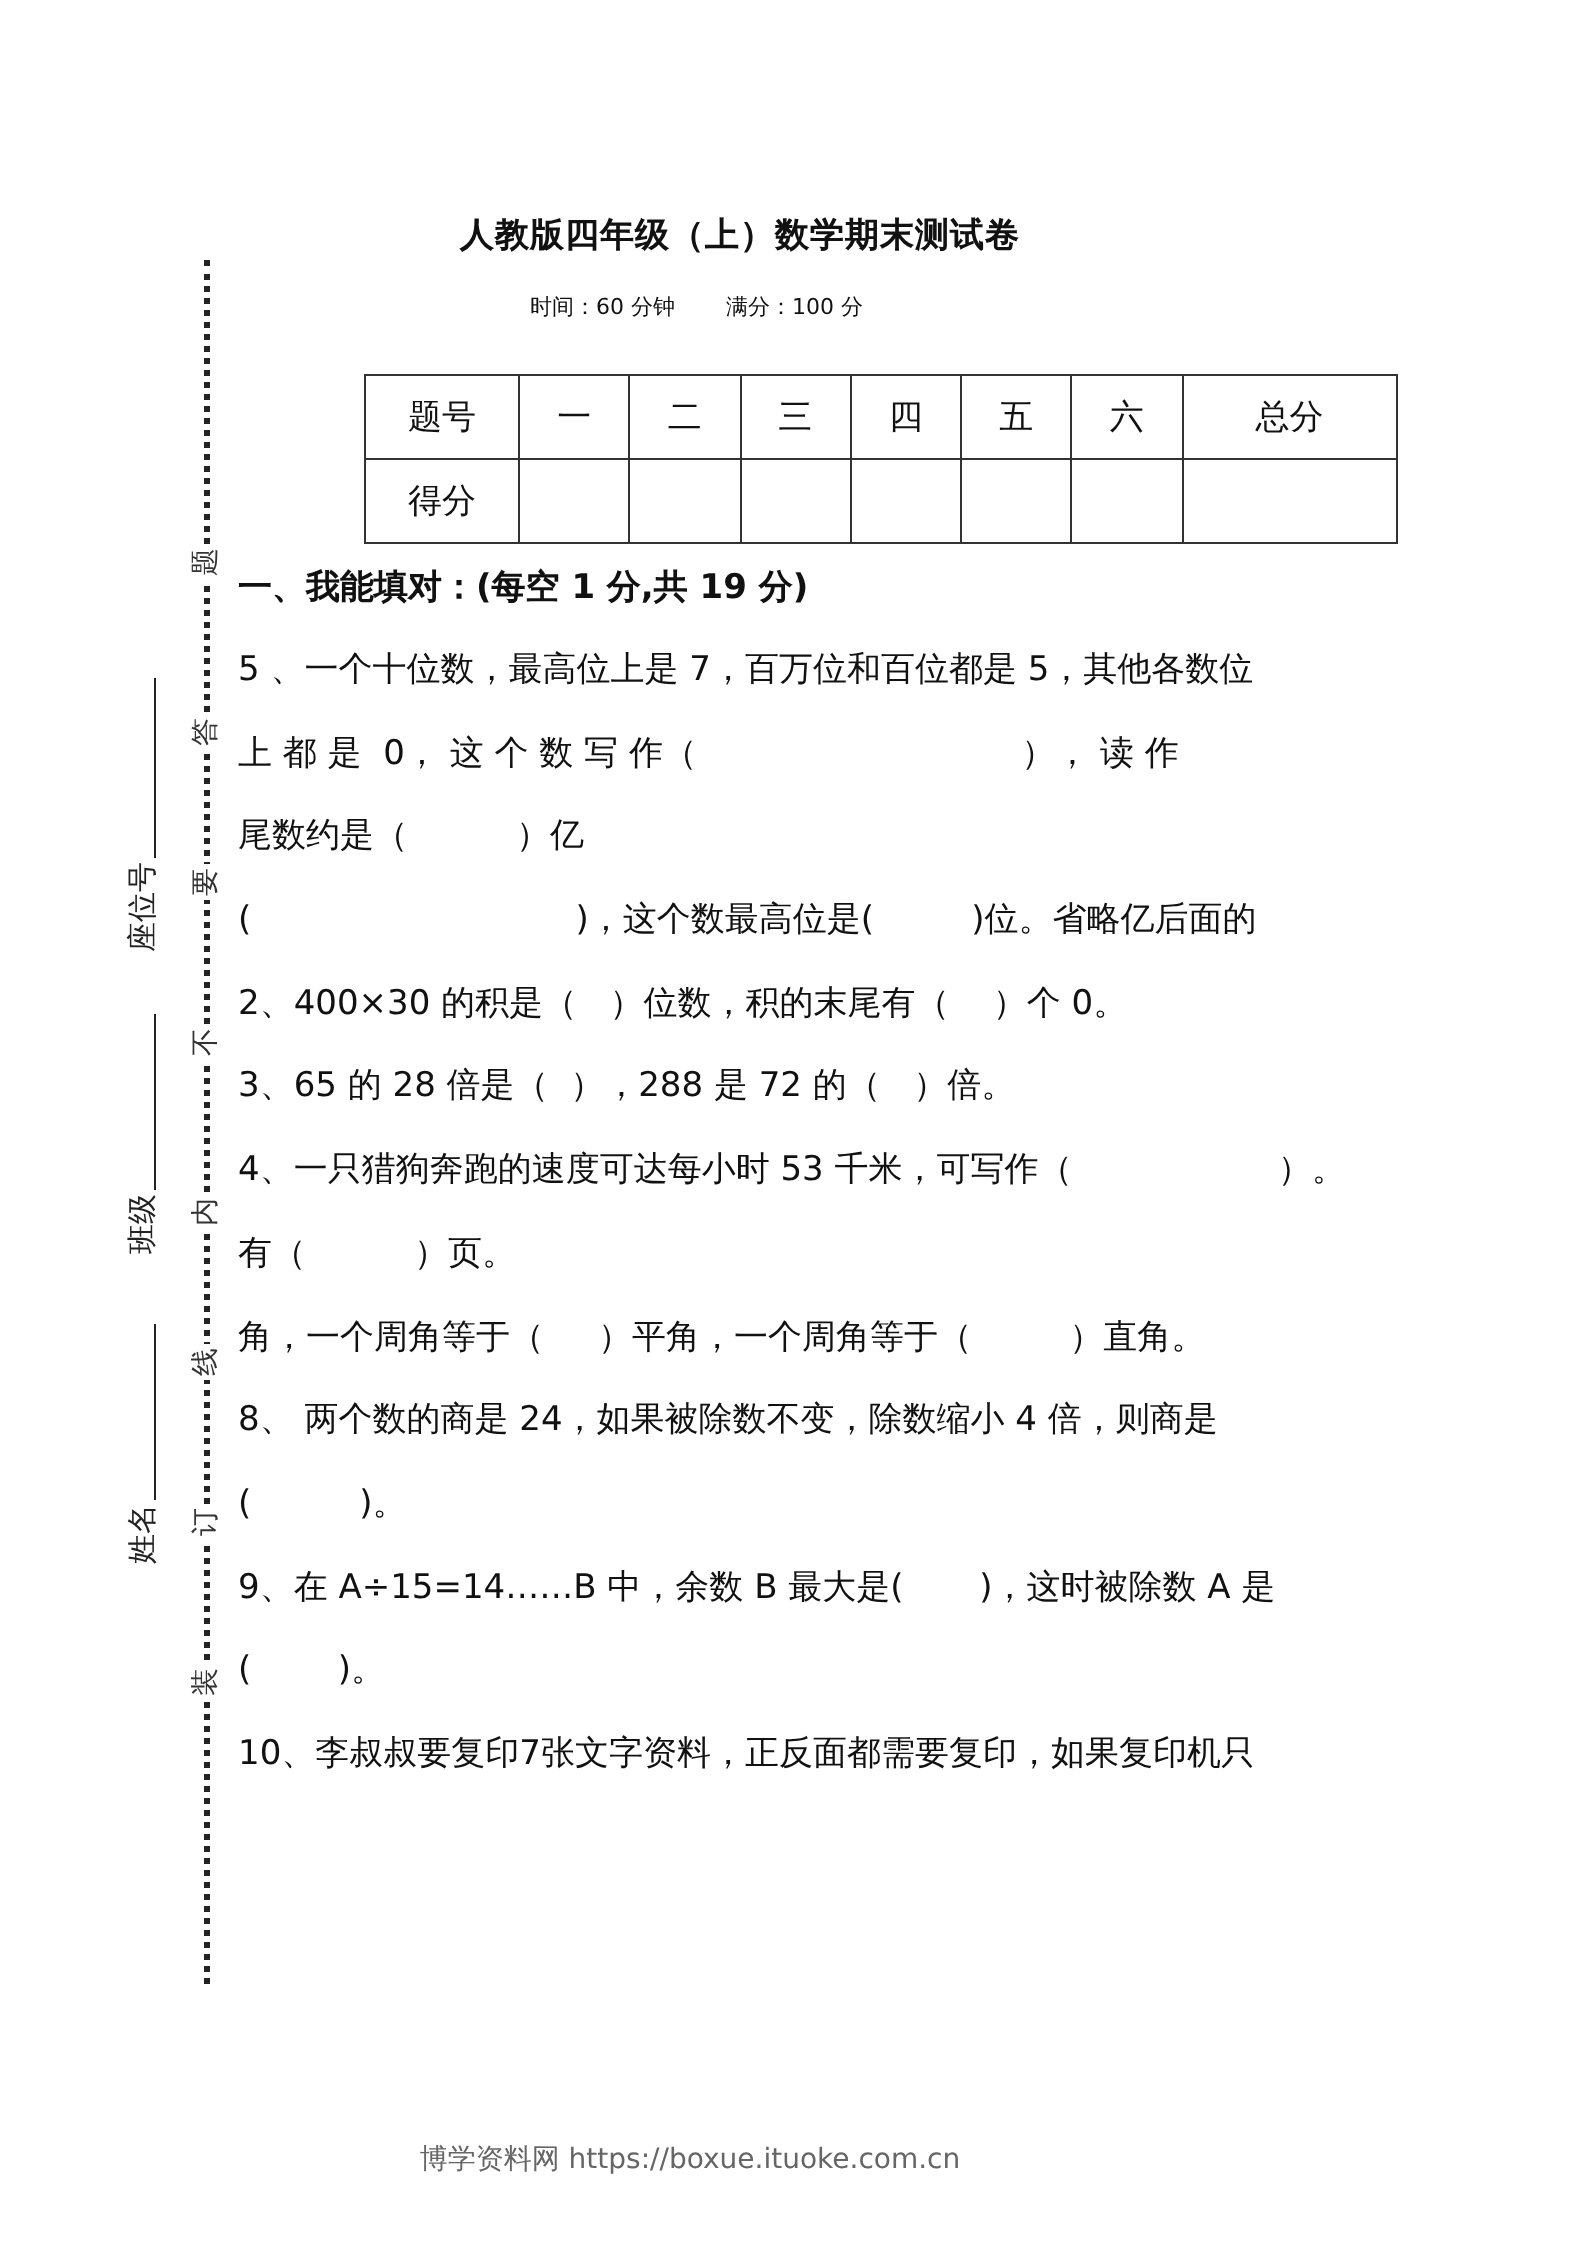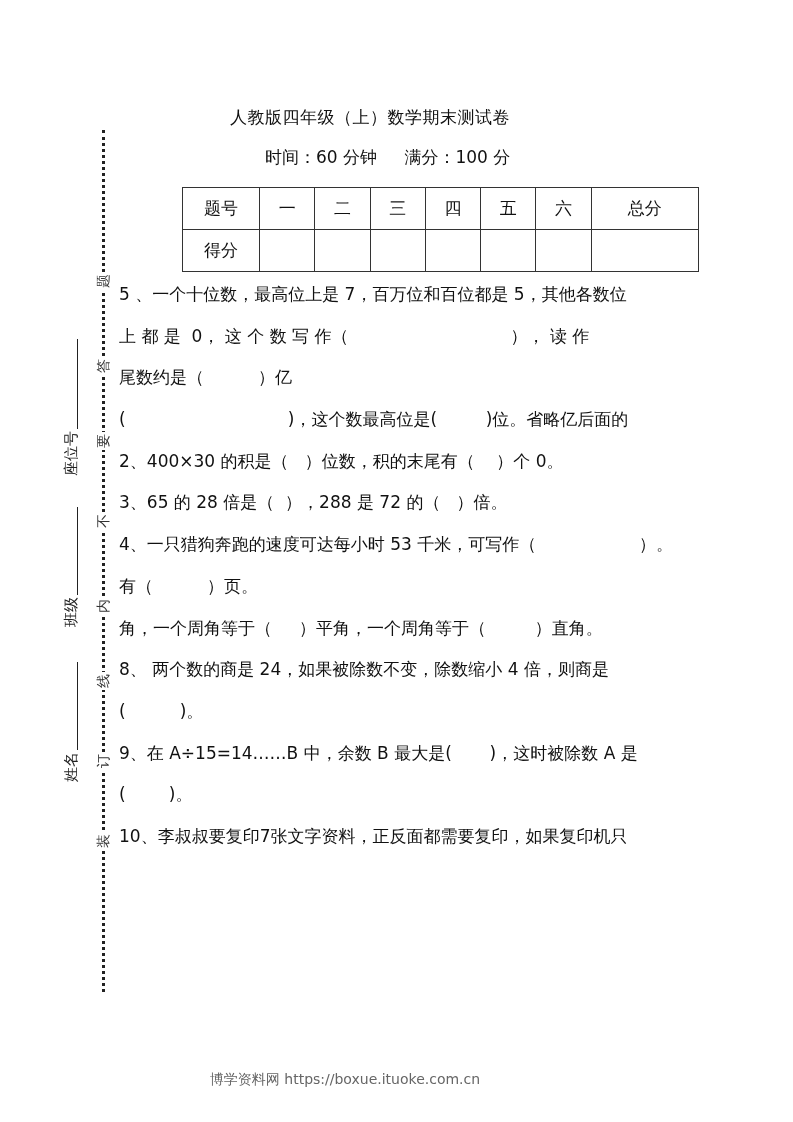--- a/index.html
+++ b/index.html
@@ -14,29 +14,29 @@
       overflow: hidden;
       font-family: "DejaVu Sans", "Liberation Sans", sans-serif;
       color: #111111;
     }
     .page-title {
       position: absolute;
       top: 106px;
       left: 0;
       width: 740px;
       text-align: center;
-      font-weight: normal;
+      font-weight: bold;
       font-size: 17px;
       letter-spacing: 0.5px;
     }
     .exam-meta {
       position: absolute;
       top: 146px;
       left: 265px;
-      font-size: 17px;
+      font-size: 11px;
       white-space: nowrap;
       text-align: center;
     }
     .exam-meta .meta-item { display: inline-block; }
     .exam-meta .meta-item + .meta-item { margin-left: 22px; }
 
     table.score-table {
       position: absolute;
       top: 187px;
       left: 138px;
@@ -173,20 +173,21 @@
     <td></td>
     <td></td>
     <td></td>
     <td></td>
     <td></td>
   </tr>
 </tbody>
   </table>
 
 <div class="content">
+  <div class="section-heading">一、我能填对：(每空 1 分,共 19 分)</div>
   <div class="q-line" style="white-space:pre">5 、一个十位数，最高位上是 7，百万位和百位都是 5，其他各数位</div>
   <div class="q-line" style="white-space:pre">上 都 是  0， 这 个 数 写 作（                              ）， 读 作</div>
   <div class="q-line" style="white-space:pre">尾数约是（          ）亿</div>
   <div class="q-line" style="white-space:pre">(                              )，这个数最高位是(         )位。省略亿后面的</div>
   <div class="q-line" style="white-space:pre">2、400×30 的积是（   ）位数，积的末尾有（    ）个 0。</div>
   <div class="q-line" style="white-space:pre">3、65 的 28 倍是（  ），288 是 72 的（   ）倍。</div>
   <div class="q-line" style="white-space:pre">4、一只猎狗奔跑的速度可达每小时 53 千米，可写作（                   ）。</div>
   <div class="q-line" style="white-space:pre">有（          ）页。</div>
   <div class="q-line" style="white-space:pre">角，一个周角等于（     ）平角，一个周角等于（         ）直角。</div>
   <div class="q-line" style="white-space:pre">8、 两个数的商是 24，如果被除数不变，除数缩小 4 倍，则商是</div>

